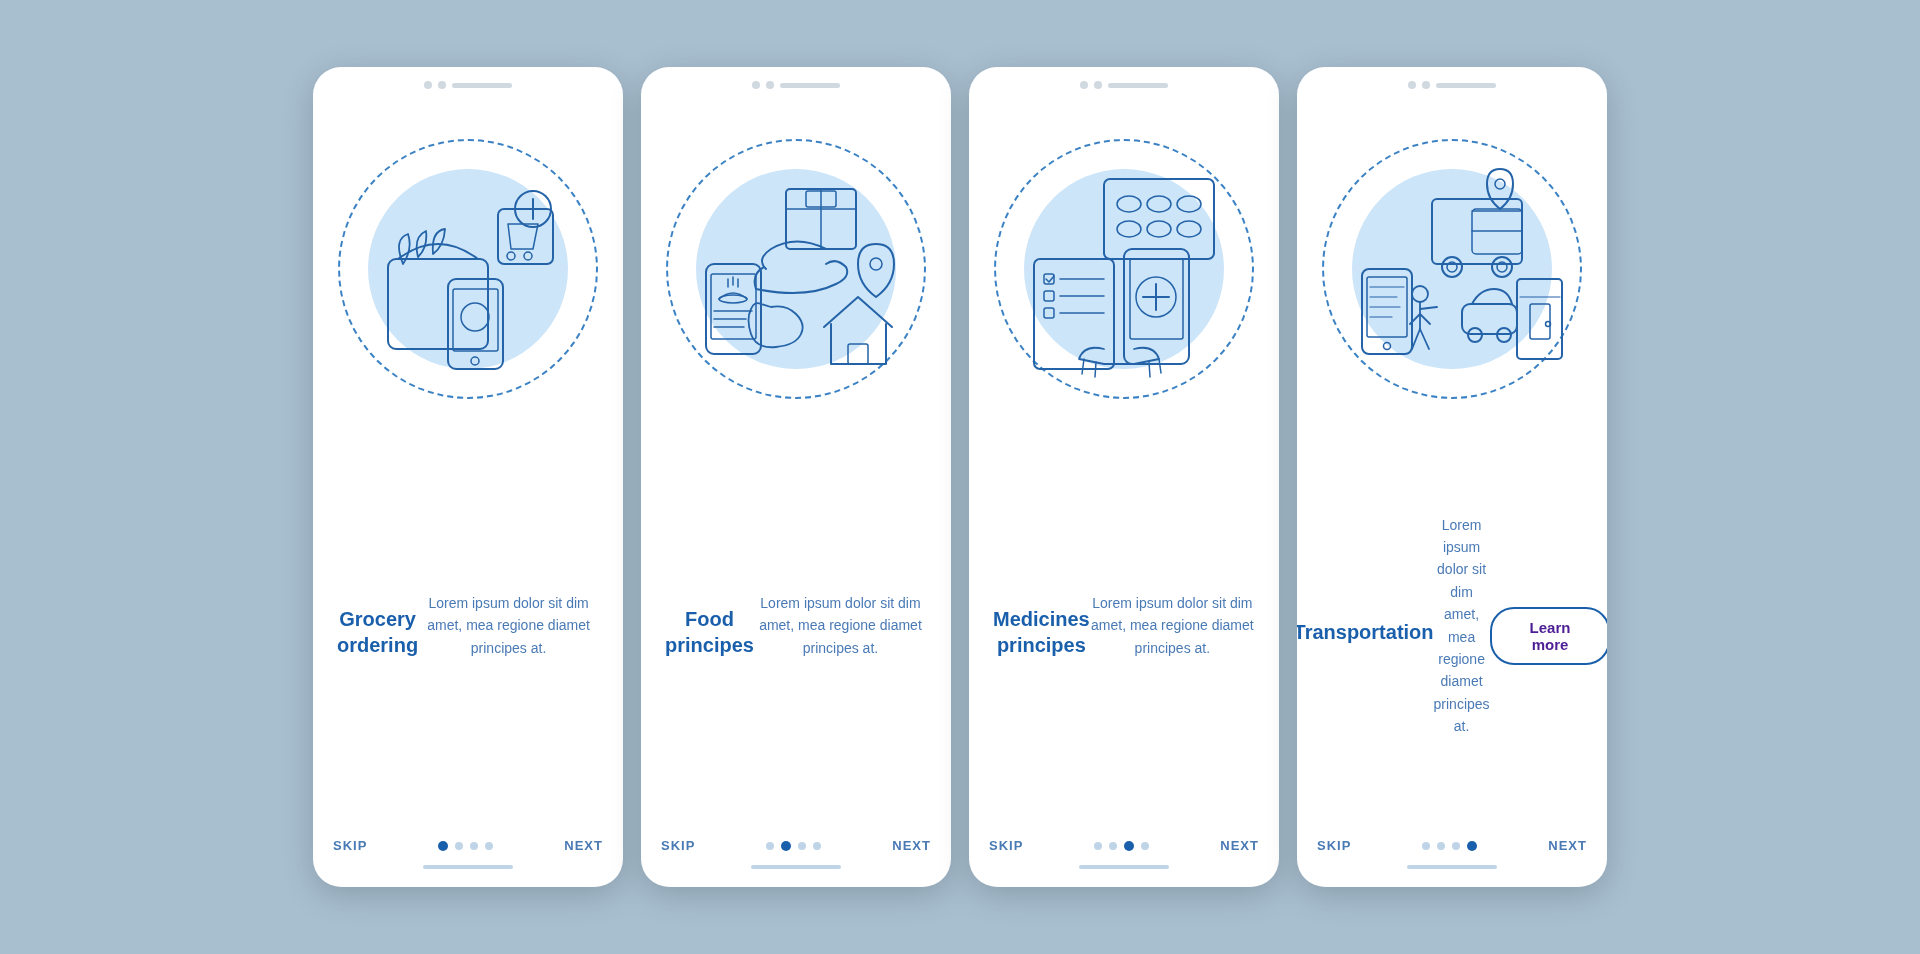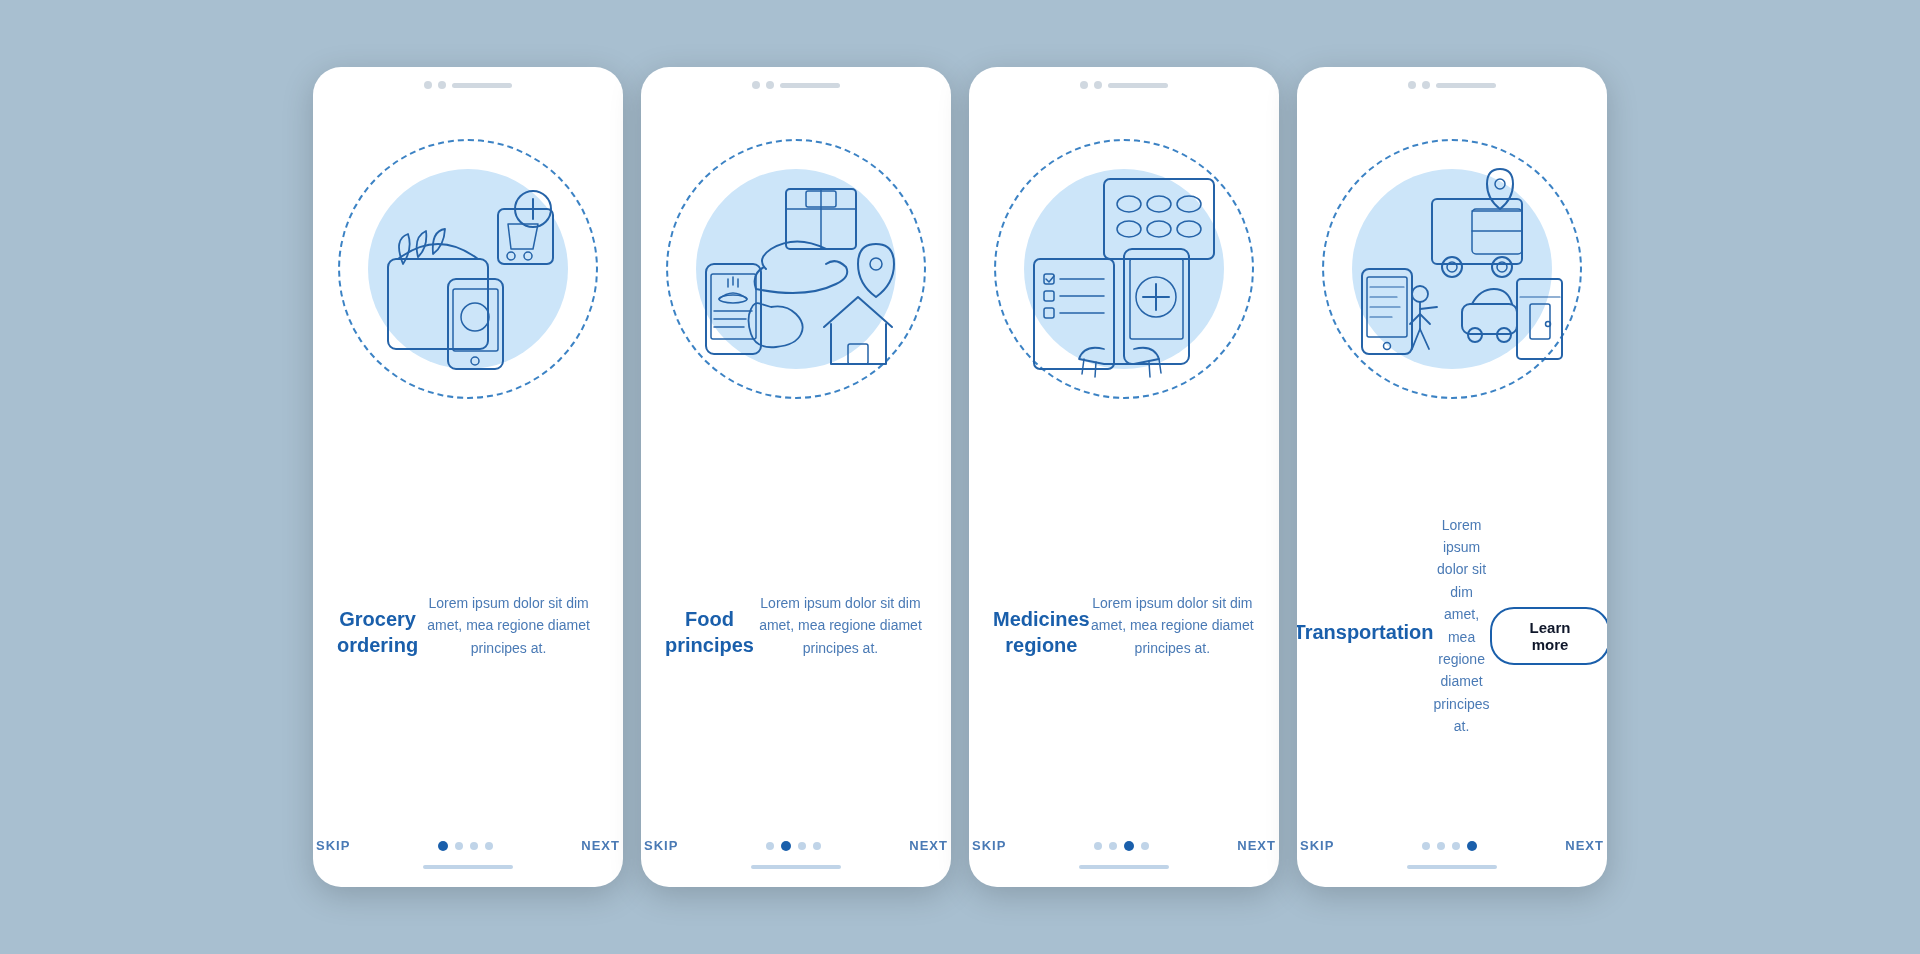--- a/index.html
+++ b/index.html
@@ -122,32 +122,32 @@
       color: #4a7ab5;
       line-height: 1.6;
       margin-bottom: 26px;
     }
 
     .learn-more-btn {
       border: 2px solid #1a5fab;
       border-radius: 24px;
       padding: 10px 38px;
       background: transparent;
-      color: #0f172a;
+      color: #4c1d95;
       font-size: 15px;
       font-weight: 600;
       cursor: pointer;
       margin-bottom: 10px;
       margin-top: 4px;
     }
 
     
     .nav-area {
       width: 100%;
-      padding: 0 3px;
+      padding: 0 20px;
       margin-top: auto;
     }
 
     .nav-row {
       display: flex;
       justify-content: space-between;
       align-items: center;
       padding: 10px 0 6px 0;
     }
 
@@ -362,21 +362,21 @@
         <path d="M100 200 Q80 195 75 210 L100 215 L130 215 L155 210 Q150 195 130 200" stroke="#2563a8" stroke-width="1.8" fill="none"></path>
 
         <path d="M80 210 L78 225" stroke="#2563a8" stroke-width="1.5"></path>
         <path d="M92 213 L91 228" stroke="#2563a8" stroke-width="1.5"></path>
         <path d="M145 213 L146 228" stroke="#2563a8" stroke-width="1.5"></path>
         <path d="M155 210 L157 224" stroke="#2563a8" stroke-width="1.5"></path>
       </svg>
     </div>
 
     <div class="card-content">
-      <div class="card-title">Medicines regione</div>
+      <div class="card-title">Medicines principes</div>
       <div class="card-desc">Lorem ipsum dolor sit dim amet, mea regione diamet principes at.</div>
     </div>
 
     <div class="nav-area">
       <div class="nav-row">
         <span class="nav-skip">SKIP</span>
         <div class="nav-dots">
           <div class="nav-dot"></div>
           <div class="nav-dot"></div>
           <div class="nav-dot active"></div>

